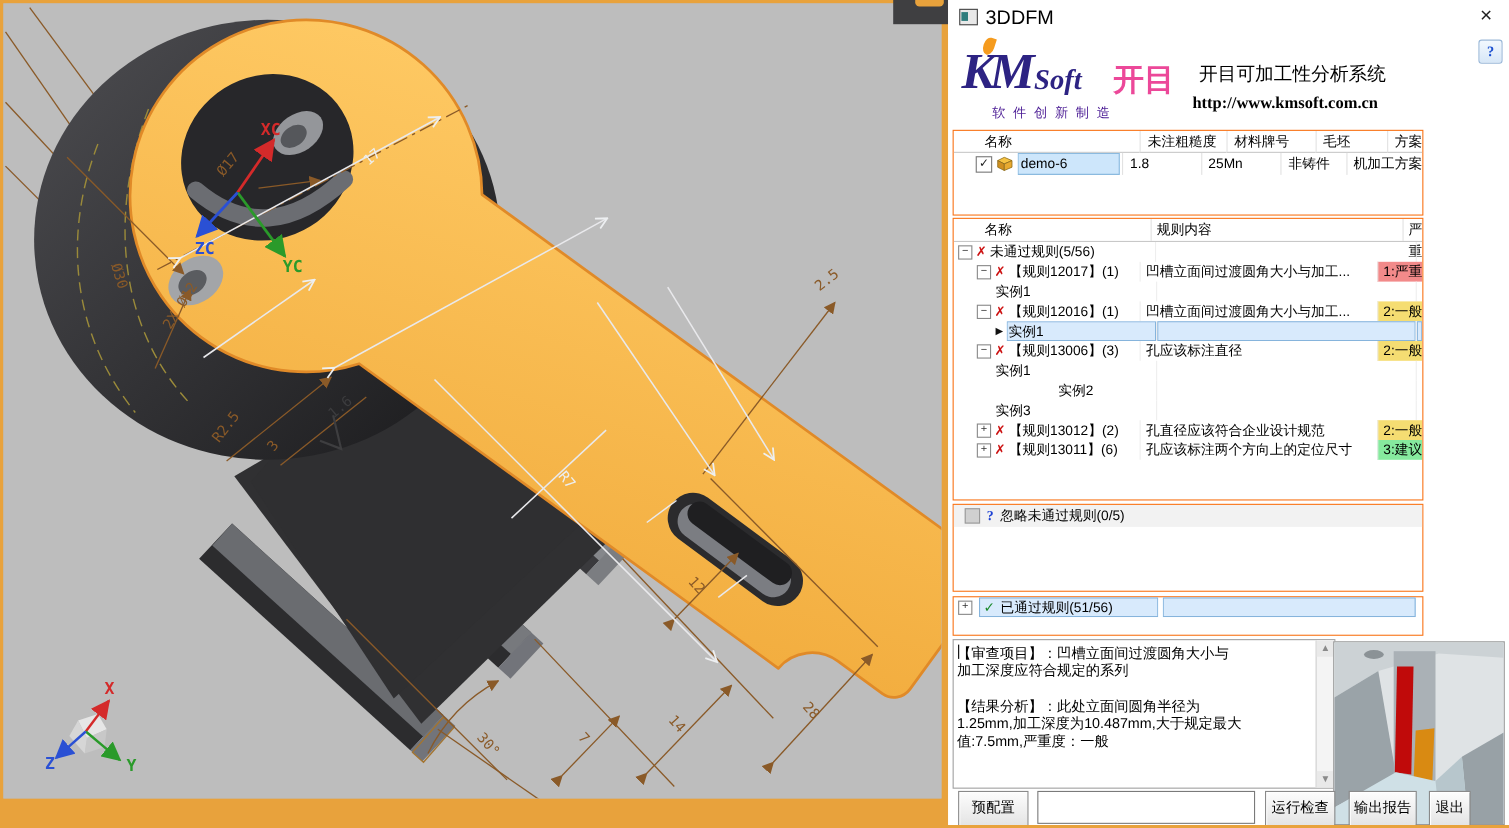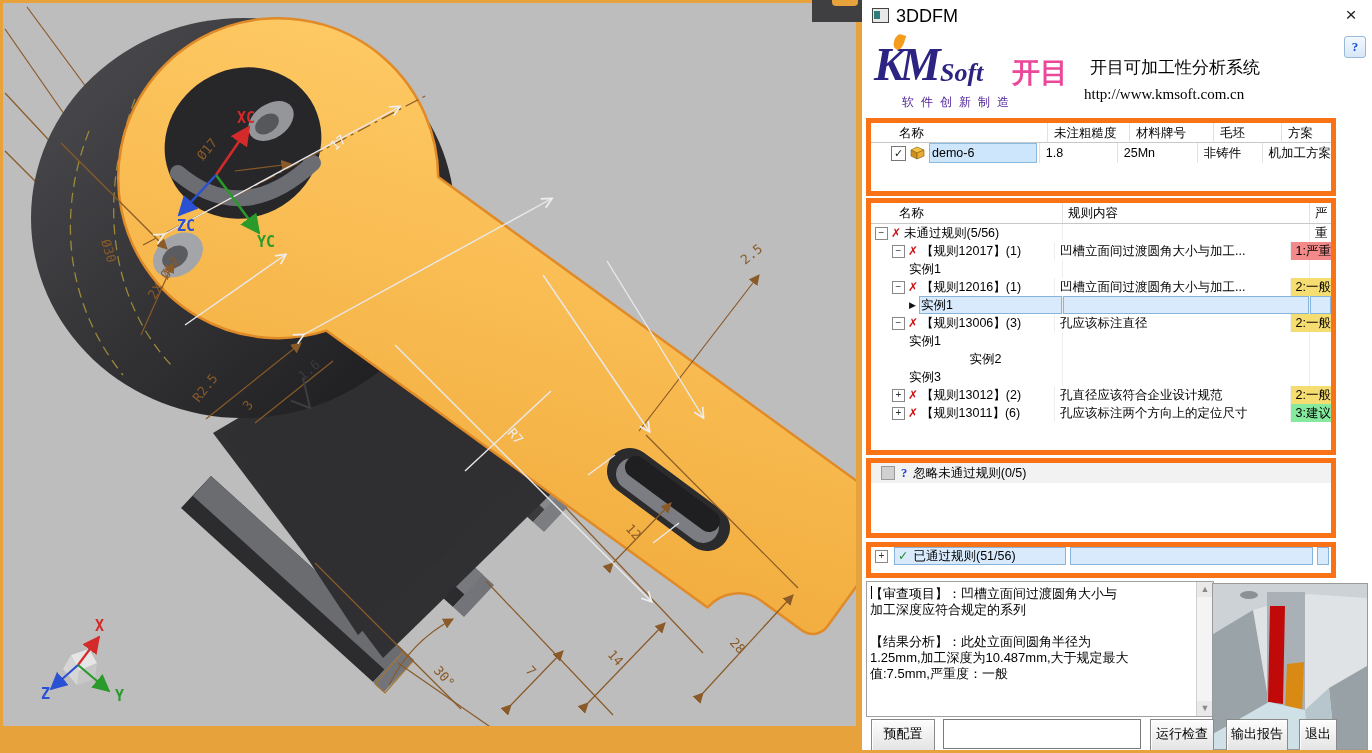--- a/index.html
+++ b/index.html
@@ -31,22 +31,22 @@
             font-family:"Liberation Serif",serif;}
   
   #logo{position:absolute;left:10px;top:36px;width:490px;height:78px;}
   #km{position:absolute;left:2px;top:2px;font-family:"Liberation Serif",serif;font-style:italic;font-weight:bold;
       font-size:46px;color:#2d2383;letter-spacing:-5px;}
   #flame{position:absolute;left:22px;top:-2px;width:10px;height:16px;background:#f59b1e;border-radius:60% 0 60% 60%;transform:rotate(18deg);}
   #soft{position:absolute;left:68px;top:22px;font-family:"Liberation Serif",serif;font-style:italic;font-weight:bold;font-size:26px;color:#2d2383;}
   #kaimu{position:absolute;left:128px;top:18px;font-size:28px;font-weight:bold;color:#ec4899;margin-left:12px;}
   #slogan{position:absolute;left:30px;top:58px;font-size:12px;letter-spacing:7px;color:#4c1d95;}
   #app-title{position:absolute;left:218px;top:20px;font-size:17px;color:#000;}
-  #app-url{position:absolute;left:212px;top:50px;font-size:15px;font-weight:normal;font-family:"Liberation Serif",serif;}
-  .section{position:absolute;left:4px;width:470px;border:5px solid #f97316;background:#fff;box-sizing:border-box;overflow:hidden;}
+  #app-url{position:absolute;left:212px;top:50px;font-size:15px;font-weight:bold;font-family:"Liberation Serif",serif;}
+  .section{position:absolute;left:4px;width:428px;border:1px solid #f97316;background:#fff;box-sizing:border-box;overflow:hidden;}
   
   #parts-sec{top:118px;height:78px;}
   .p-head,.p-row{display:flex;height:20px;font-size:12.5px;line-height:20px;white-space:nowrap;}
   .p-head>div{border-bottom:1px solid #c8c8c8;}
   .pc1{width:176px;padding-left:28px;box-sizing:border-box;}
   .pc2{width:82px;padding-left:6px;box-sizing:border-box;border-left:1px solid #e2e2e2;}
   .pc3{width:84px;padding-left:6px;box-sizing:border-box;border-left:1px solid #e2e2e2;}
   .pc4{width:68px;padding-left:6px;box-sizing:border-box;border-left:1px solid #e2e2e2;}
   .pc5{flex:1;padding-left:6px;border-left:1px solid #e2e2e2;}
   .p-row .pc1{display:flex;align-items:center;gap:4px;padding-left:20px;}

